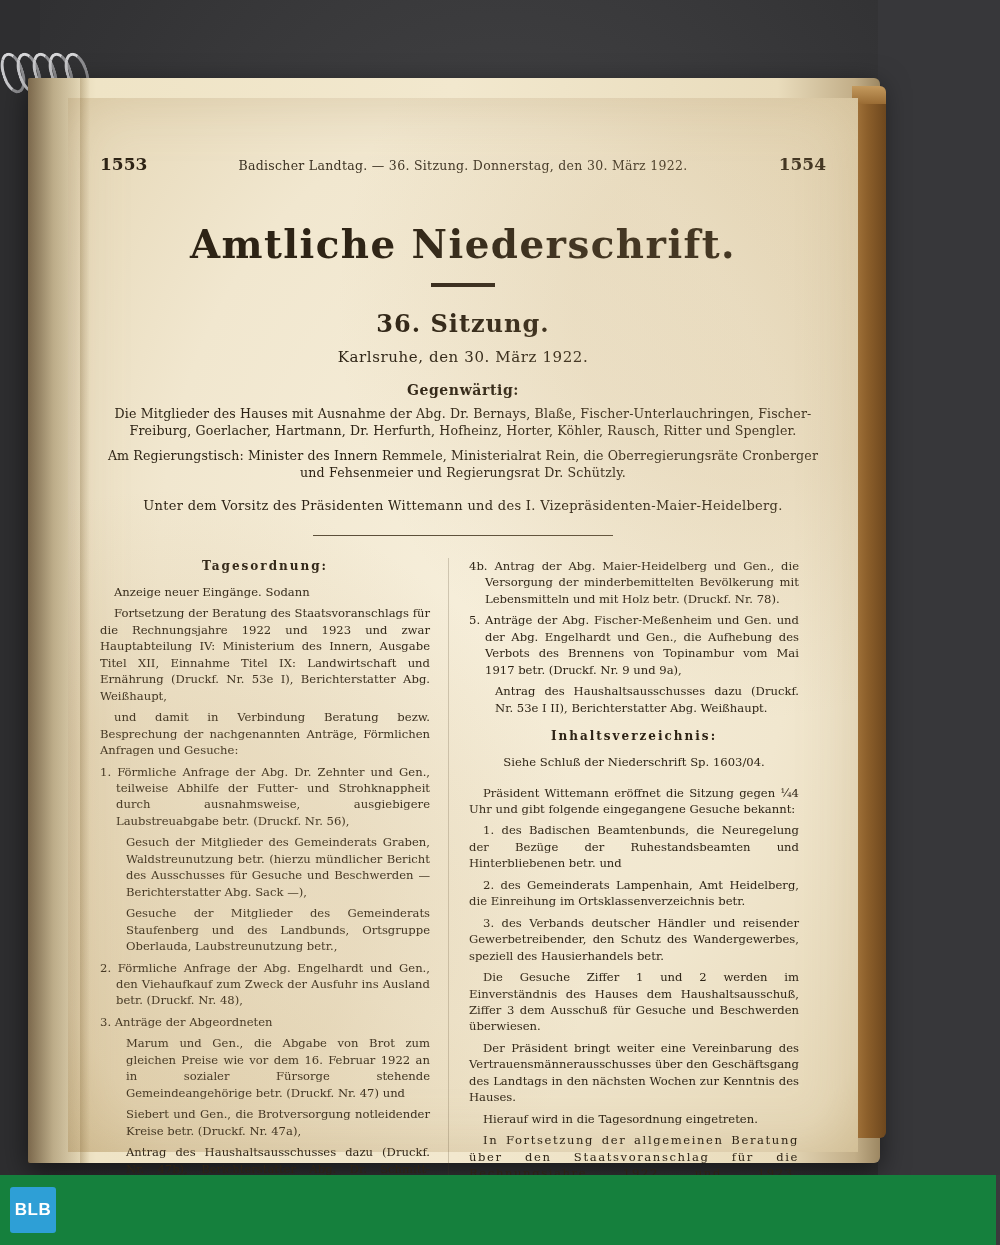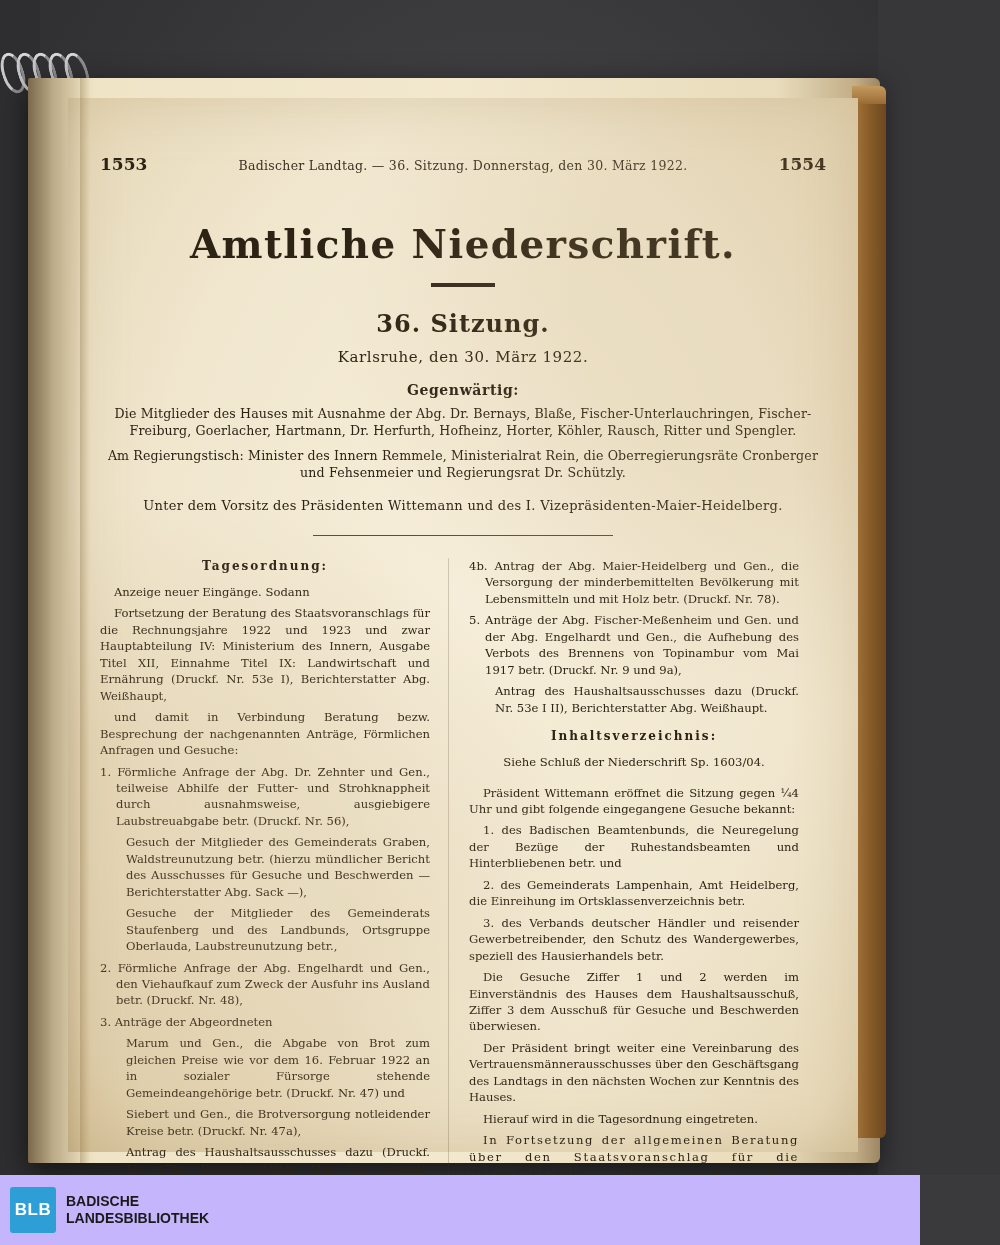--- a/index.html
+++ b/index.html
@@ -127,22 +127,22 @@
   .col.right{padding-left:20px;}
   .col p{margin:0 0 5px 0;}
   .chead{text-align:center;font-weight:bold;letter-spacing:2px;margin:0 0 9px 0;font-size:12px;}
   .ind{text-indent:14px;}
   .item{padding-left:16px;text-indent:-16px;margin:0 0 4px 0;}
   .sub{padding-left:26px;text-indent:0;margin:0 0 4px 0;}
   .sp{letter-spacing:1.6px;}
 
   
   #footer{
-    position:absolute;left:0;top:1175px;width:920px;height:70px;
-    background:#c4b5fd;
+    position:absolute;left:0;top:1175px;width:996px;height:70px;
+    background:#15803d;
   }
   .blb{
     position:absolute;left:10px;top:12px;display:flex;align-items:center;gap:10px;
   }
   .blb-mark{
     width:46px;height:46px;background:#2e9fd6;color:#fff;border-radius:3px;
     display:flex;align-items:center;justify-content:center;
     font-family:"Liberation Sans", sans-serif;font-weight:bold;font-size:17px;letter-spacing:.5px;
   }
   .blb-text{
@@ -238,18 +238,14 @@
     </div>
 
     <div class="gutter"></div>
     <div class="page-fold"></div>
   </div>
 </div>
 
 <div id="footer">
   <div class="blb">
     <div class="blb-mark">BLB</div>
-    <div class="blb-text">
-      <div>BADISCHE</div>
-      <div>LANDESBIBLIOTHEK</div>
-    </div>
   </div>
 </div>
 
 </body></html>

